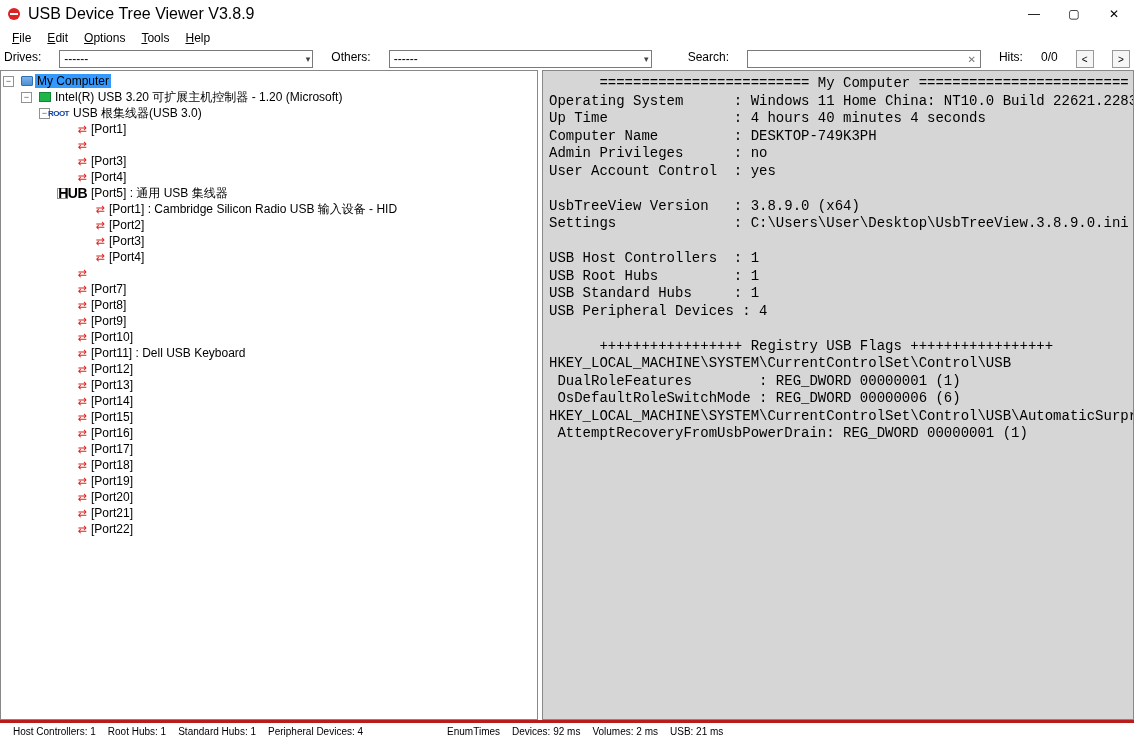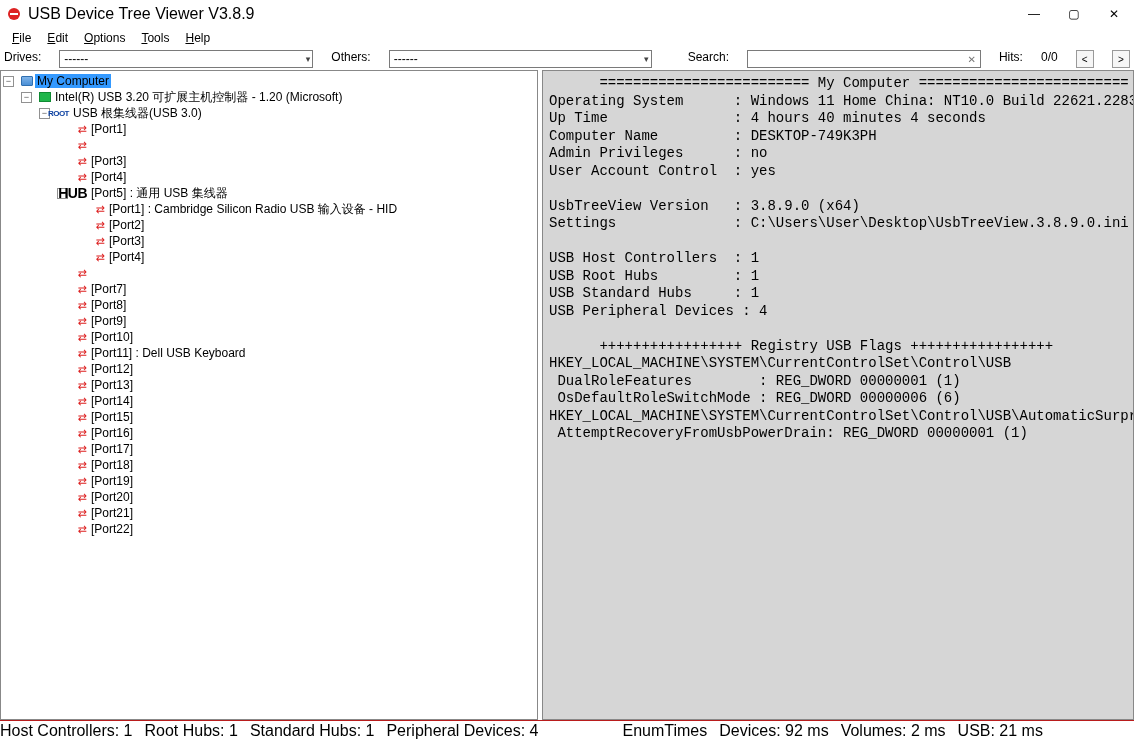--- a/index.html
+++ b/index.html
@@ -44,21 +44,21 @@
 .selected { background: #3399ff; color: #000000; }
 
 
 .ic-pc { background: linear-gradient(#7fb3e8,#4a8fd6); border: 1px solid #2f6fb0; border-radius: 1px; width: 12px; height: 10px; }
 .ic-ctrl { background: #1fb54a; border: 1px solid #0f8a32; width: 12px; height: 10px; }
 .ic-root { font-size: 8px; font-weight: bold; color: #0a3fa0; letter-spacing: -0.5px; }
 .ic-hub { font-size: 14px; font-weight: bold; color: #000; letter-spacing: -0.5px; }
 .ic-port { color: #d22; font-size: 11px; }
 
 
-.statusbar { height: 20px; border-top: 1px solid #b91c1c; display: flex; align-items: center; font-size: 16px; padding: 0 0; gap: 12px; }
+.statusbar { height: 20px; border-top: 3px solid #b91c1c; display: flex; align-items: center; font-size: 10px; padding: 0 13px; gap: 12px; }
 .statusbar .grp { }
 </style>
 </head>
 <body>
 
 <div class="titlebar">
   <span class="app-icon">
     <svg width="16" height="16">
         <circle cx="8" cy="8" r="6" fill="#d22"></circle>
         <rect x="4" y="7" width="8" height="2" fill="#fff"></rect>

